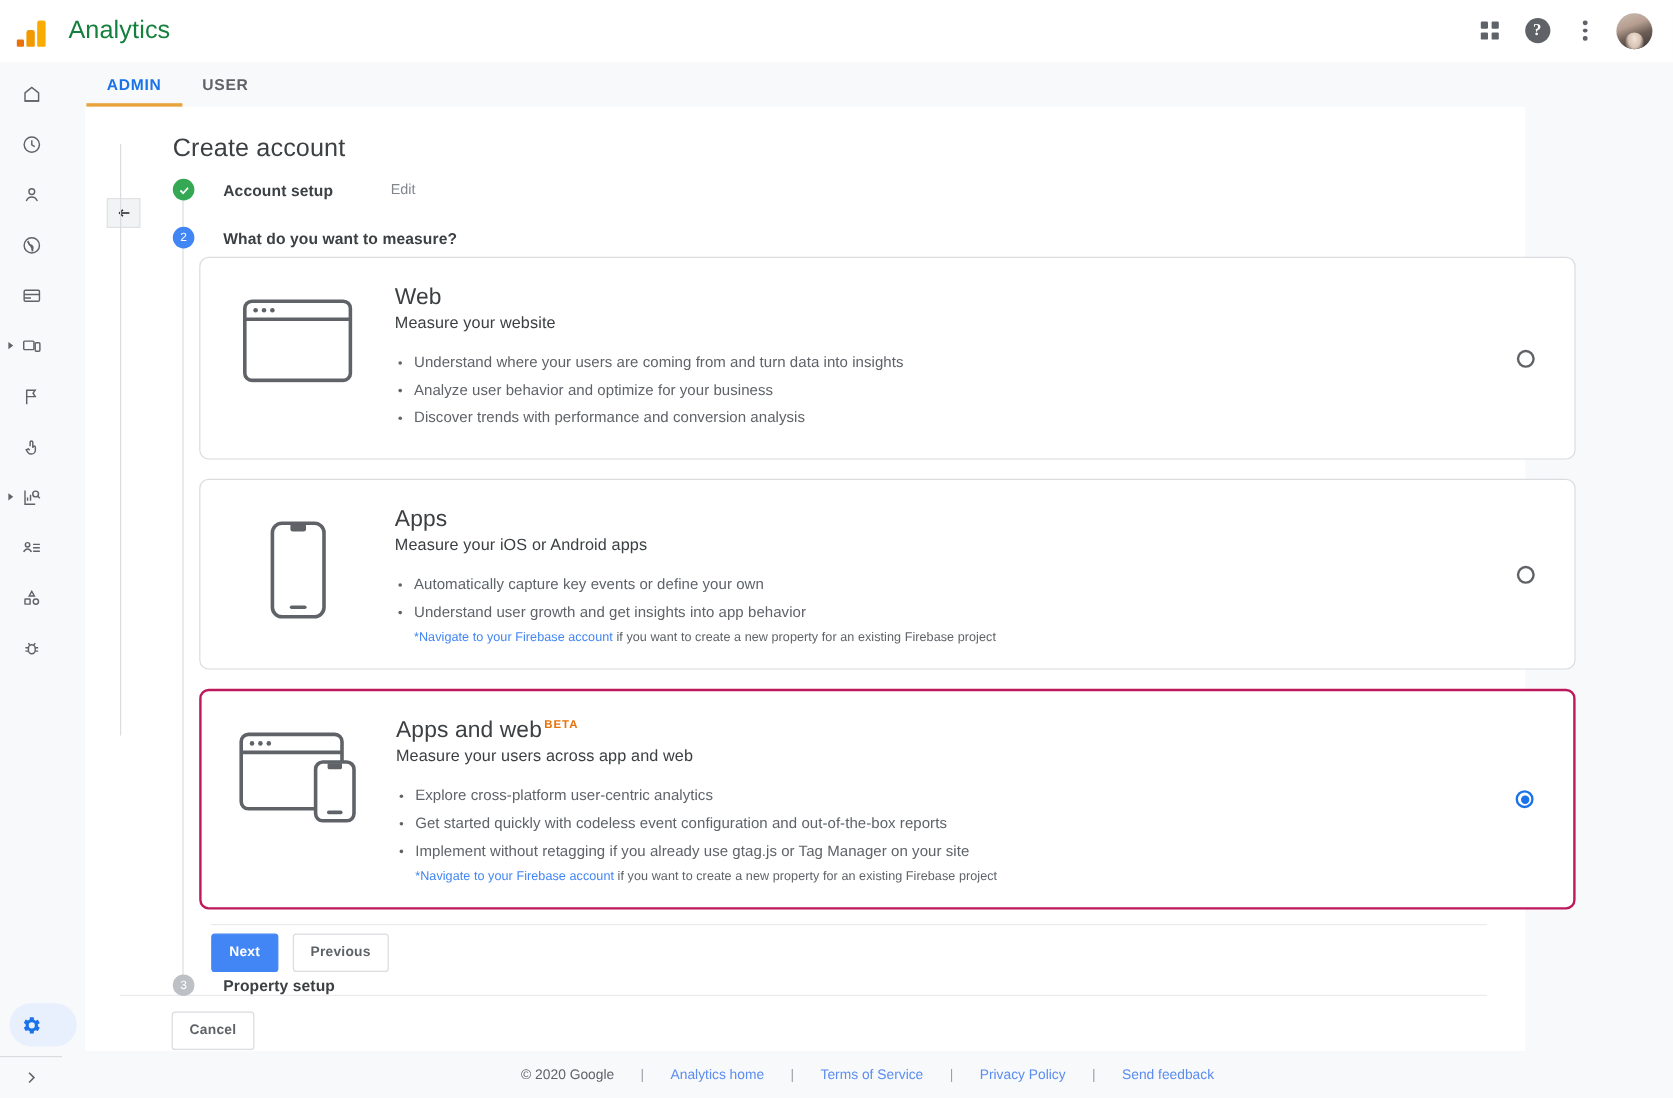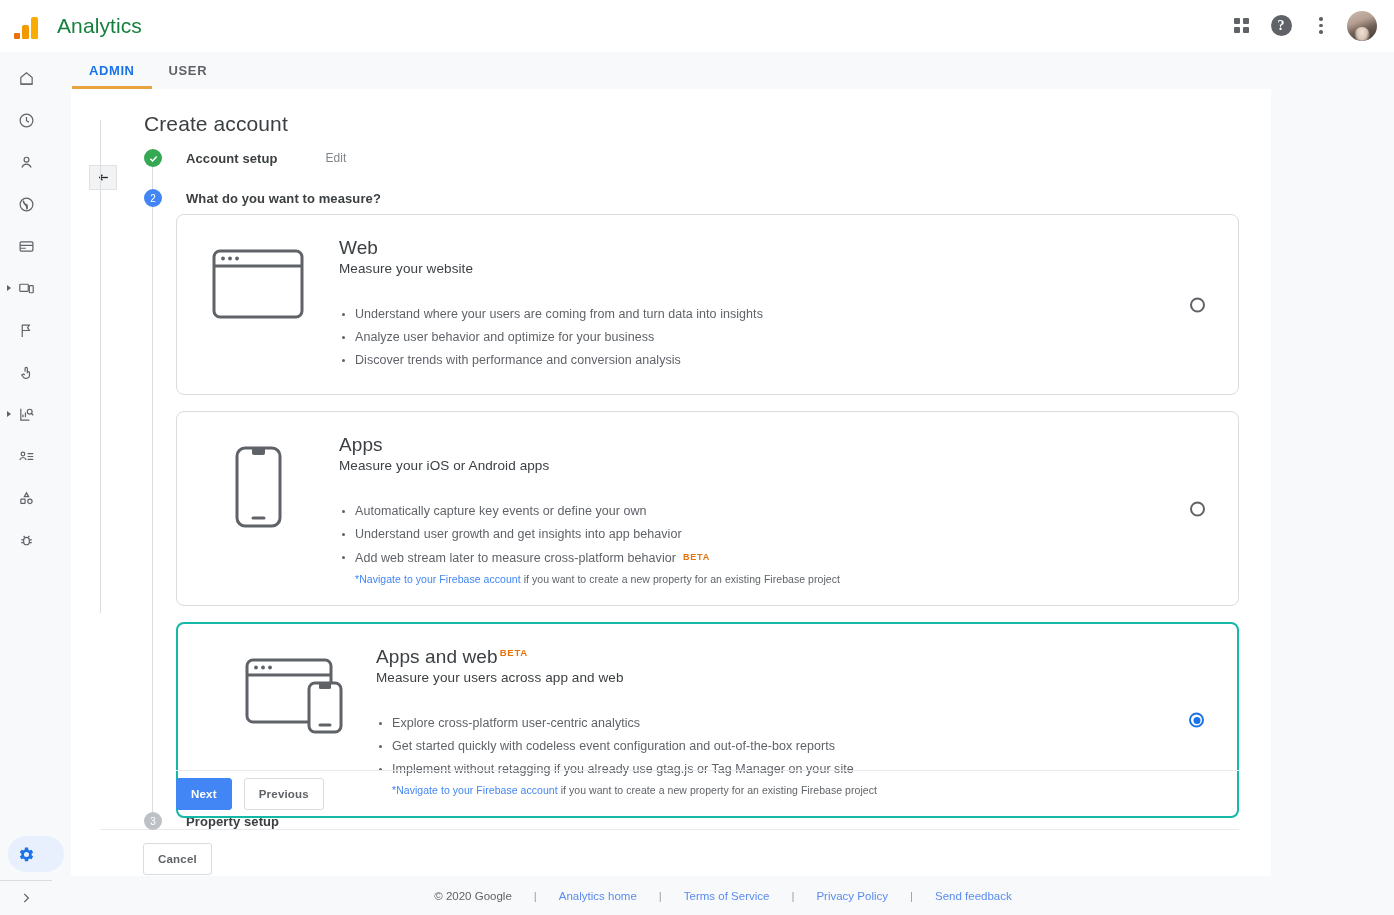--- a/index.html
+++ b/index.html
@@ -131,39 +131,39 @@
     font-size: 13px; font-weight: bold; color: #3c4043; margin-left: 24px; letter-spacing: 0.1px;
   }
   .step-edit {
     font-size: 12px; color: #80868b; margin-left: 48px; cursor: pointer;
   }
   .connector {
     position: absolute; left: 8px; top: 22px; width: 1px; background: #dadce0; z-index: 1;
   }
 
   
-  .cards { position: absolute; left: 105px; top: 125px; width: 1063px; }
+  .cards { position: absolute; left: 95px; top: 125px; width: 1147px; }
   .card {
     border: 1px solid #dadce0; border-radius: 8px; background: #fff;
     position: relative; cursor: pointer; margin-bottom: 16px;
     display: flex; align-items: flex-start; padding: 22px 0 20px 0;
   }
-  .card.selected { border: 2px solid #14b8a6; padding-left: 36px; }
+  .card.selected { border: 2px solid #be185d; }
   .card-icon { width: 162px; flex: none; display: flex; justify-content: center; padding-top: 12px; }
   .card-body { flex: 1; padding-right: 80px; }
   .card-h {
     font-size: 19px; color: #3c4043; font-weight: normal; display: flex;
     align-items: flex-start; letter-spacing: 0.1px;
   }
   .beta {
     font-size: 9.5px; color: #e8710a; font-weight: bold; letter-spacing: 0.8px;
     margin-left: 2px; margin-top: 1px;
   }
   .card-sub { font-size: 13.5px; color: #3c4043; margin-top: 2px; letter-spacing: 0.1px; }
-  .card-ul { margin-top: 29px; list-style: none; }
+  .card-ul { margin-top: 17px; list-style: none; }
   .card-ul li {
     font-size: 12.5px; color: #5f6368; line-height: 19px; position: relative;
     padding-left: 16px; margin-bottom: 4px; letter-spacing: 0.05px;
   }
   .card-ul li::before {
     content:""; position:absolute; left:3px; top:8px; width:3px; height:3px;
     background:#5f6368; border-radius:50%;
   }
   .beta-inline {
     font-size: 9px; color: #e8710a; font-weight: bold; letter-spacing: 0.8px; margin-left: 7px;
@@ -423,23 +423,20 @@
         </svg>
       </div>
       <div class="card-body">
         <div class="card-h">
           <span>Apps</span>
         </div>
         <div class="card-sub">Measure your iOS or Android apps</div>
         <ul class="card-ul">
           <li><span>Automatically capture key events or define your own</span></li>
           <li><span>Understand user growth and get insights into app behavior</span></li>
-          <li>
-            <span>Add web stream later to measure cross-platform behavior</span><span class="beta-inline">BETA</span>
-          </li>
         </ul>
         <div class="firebase-note">
           <a>*Navigate to your Firebase account</a><span> if you want to create a new property for an existing Firebase project</span>
         </div>
       </div>
       <div class="radio"></div>
     </div>
 
     <div class="card selected">
       <div class="card-icon">

